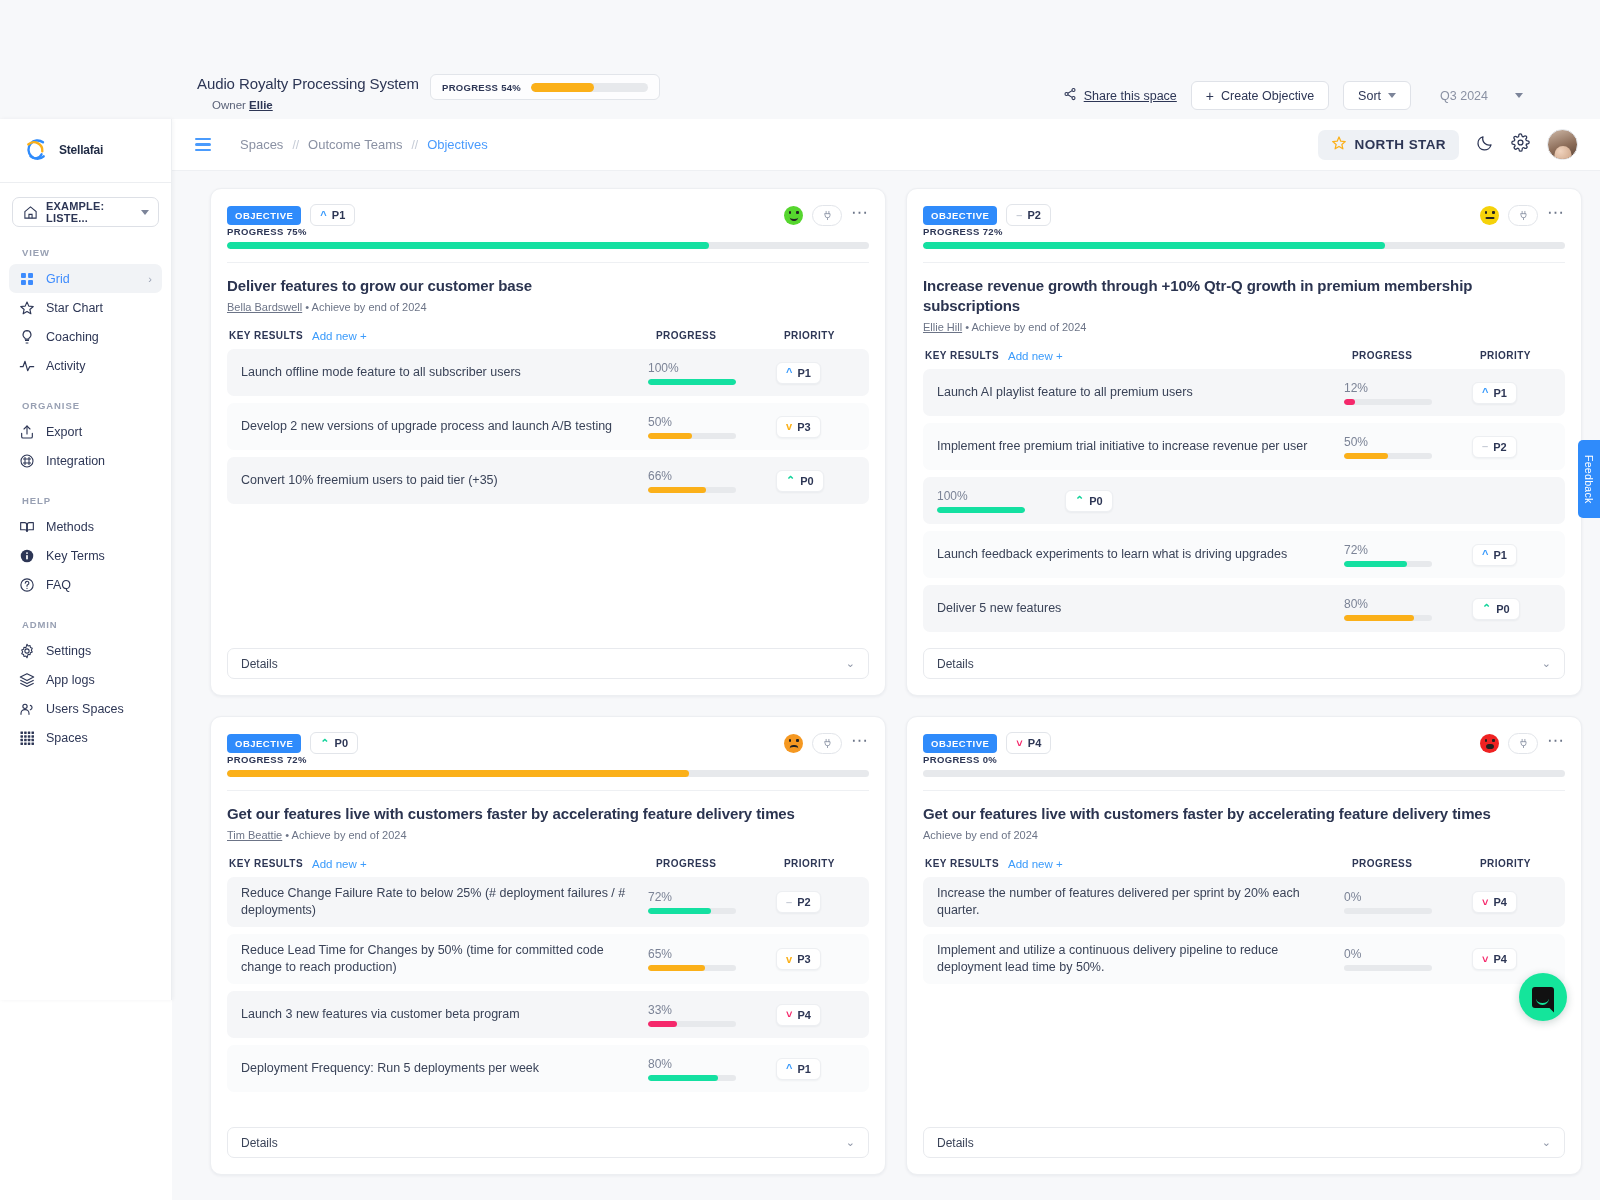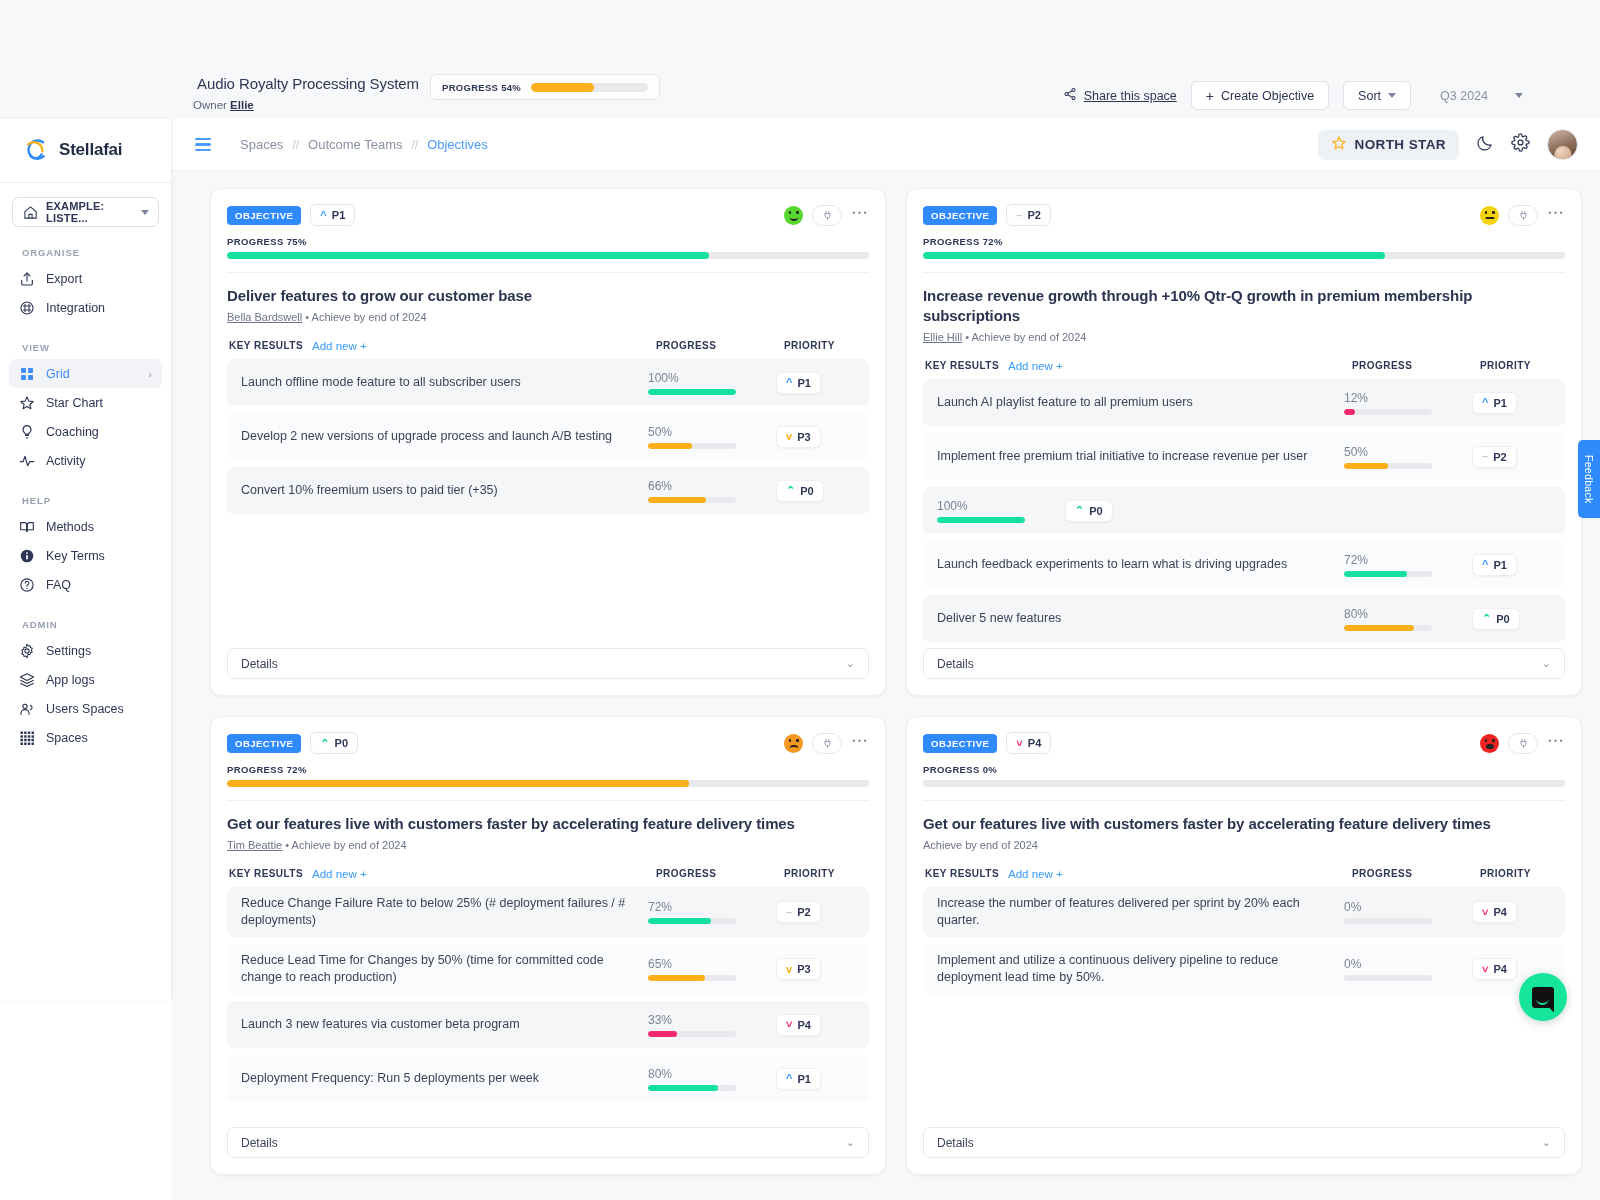--- a/index.html
+++ b/index.html
@@ -18,21 +18,21 @@
   }
   .space-title-wrap {
     position: absolute; left: 197px; top: 72px;
     display: flex; align-items: flex-start; gap: 11px;
   }
   .space-title {
     font-size: 15px; font-weight: 400; color: #2d3655; letter-spacing: -0.1px;
     line-height: 24px;
   }
   .space-owner {
-    position: absolute; left: 193px; top: 99px;
+    position: absolute; left: 212px; top: 99px;
     font-size: 11.5px; color: #5a6278;
   }
   .space-owner b { font-weight: 600; color: #2d3655; text-decoration: underline; }
   .progress-pill {
     border: 1px solid #e2e5ea; background: #fdfdfe; border-radius: 6px;
     height: 26px; padding: 0 11px; display: flex; align-items: center; gap: 10px;
     margin-top: 2px;
   }
   .progress-pill .lbl {
     font-size: 9.5px; font-weight: 700; color: #2d3655; letter-spacing: 0.3px;
@@ -64,21 +64,21 @@
   .quarter-sel { min-width: 100px; justify-content: space-between; gap: 27px; }
 
   
   .sidebar {
     position: absolute; left: 0; top: 119px; width: 172px; height: 881px;
     background: #ffffff; border-right: 1px solid #eceef1;
     box-shadow: 1px 0 4px rgba(20,30,60,.05);
     z-index: 5;
   }
   .brand { display: flex; align-items: center; gap: 9px; padding: 17px 0 18px 22px; }
-  .brand-name { font-size: 17px; font-weight: 700; color: #1f2a44; letter-spacing: -0.2px; }
+  .brand-name { font-size: 12px; font-weight: 700; color: #1f2a44; letter-spacing: -0.2px; }
   .sb-divider { height: 1px; background: #eceef1; margin: 0; }
   .space-select {
     margin: 14px 12px 0 12px; height: 30px; border: 1px solid #dde0e6; border-radius: 7px;
     display: flex; align-items: center; gap: 8px; padding: 0 9px;
     font-size: 11px; font-weight: 700; color: #2d3655; letter-spacing: 0.2px;
   }
   .sb-group { margin-top: 20px; }
   .sb-label {
     font-size: 9.5px; font-weight: 700; color: #98a0b3; letter-spacing: 0.9px;
     padding: 0 0 6px 22px;
@@ -166,21 +166,20 @@
   .mood.sad .mouth    { bottom:3.5px; width:9px; height:4.5px; border-top:2.2px solid #222; border-radius:9px 9px 0 0; }
   .mood.angry .mouth  { bottom:3.5px; width:8px; height:5.5px; background:#222; border-radius:4px 4px 3px 3px; }
   .plug-btn {
     width: 30px; height: 21px; border: 1px solid #e2e5ea; border-radius: 11px; background: #fff;
     display: flex; align-items: center; justify-content: center;
   }
   .dots { color: #6d7689; font-size: 17px; letter-spacing: 1px; line-height: 10px; padding-bottom:5px; }
 
   .progress-label {
     font-size: 9.5px; font-weight: 700; color: #2d3655; letter-spacing: 0.35px;
-    margin-top: 10px;
   }
   .progress-bar {
     height: 7px; border-radius: 4px; background: #e7e9ec; margin-top: 5px; overflow: hidden;
   }
   .progress-bar > i { display:block; height: 100%; border-radius: 4px; }
   .card-rule { height: 1px; background: #eef0f3; margin: 13px 0 0 0; }
 
   .obj-title {
     font-size: 15px; font-weight: 600; color: #2b3450; line-height: 20px; margin-top: 13px;
     letter-spacing: -0.1px;
@@ -303,42 +302,20 @@
         <path d="M3 10.5 12 3l9 7.5V21H3z"></path>
           <path d="M9.5 21v-6h5v6"></path>
       </svg>
     </span>
     <span>EXAMPLE: LISTE...</span>
     <span class="caret" style="margin-left:auto"></span>
   </div>
 
   <div id="sidebar-groups">
       <div class="sb-group">
-        <div class="sb-label">ORGANISE</div>
-        <div class="sb-item">
-          <span class="sb-ic">
-            <svg width="16" height="16" viewBox="0 0 24 24" fill="none" stroke="currentColor" stroke-width="1.7" stroke-linecap="round">
-              <path d="M12 15V3"></path>
-              <polyline points="7.5,7.5 12,3 16.5,7.5"></polyline>
-              <path d="M4 14v5a2 2 0 0 0 2 2h12a2 2 0 0 0 2-2v-5"></path>
-            </svg>
-          </span>
-          <span>Export</span>
-        </div>
-        <div class="sb-item">
-          <span class="sb-ic">
-            <svg width="16" height="16" viewBox="0 0 24 24" fill="none" stroke="currentColor" stroke-width="1.6">
-              <circle cx="12" cy="12" r="9"></circle>
-              <path d="M9 6v12M15 6v12M6 9h12M6 15h12"></path>
-            </svg>
-          </span>
-          <span>Integration</span>
-        </div>
-      </div>
-      <div class="sb-group">
         <div class="sb-label">VIEW</div>
         <div class="sb-item active">
           <span class="sb-ic">
             <svg width="16" height="16" viewBox="0 0 24 24" fill="currentColor">
               <rect x="3" y="3" width="7.4" height="7.4" rx="1.4"></rect>
               <rect x="13.6" y="3" width="7.4" height="7.4" rx="1.4"></rect>
               <rect x="3" y="13.6" width="7.4" height="7.4" rx="1.4"></rect>
               <rect x="13.6" y="13.6" width="7.4" height="7.4" rx="1.4"></rect>
             </svg>
           </span>
@@ -362,20 +339,42 @@
           </span>
           <span>Coaching</span>
         </div>
         <div class="sb-item">
           <span class="sb-ic">
             <svg width="16" height="16" viewBox="0 0 24 24" fill="none" stroke="currentColor" stroke-width="1.8" stroke-linecap="round" stroke-linejoin="round">
               <polyline points="2,13 6,13 9,5 13,19 16,13 22,13"></polyline>
             </svg>
           </span>
           <span>Activity</span>
+        </div>
+      </div>
+      <div class="sb-group">
+        <div class="sb-label">ORGANISE</div>
+        <div class="sb-item">
+          <span class="sb-ic">
+            <svg width="16" height="16" viewBox="0 0 24 24" fill="none" stroke="currentColor" stroke-width="1.7" stroke-linecap="round">
+              <path d="M12 15V3"></path>
+              <polyline points="7.5,7.5 12,3 16.5,7.5"></polyline>
+              <path d="M4 14v5a2 2 0 0 0 2 2h12a2 2 0 0 0 2-2v-5"></path>
+            </svg>
+          </span>
+          <span>Export</span>
+        </div>
+        <div class="sb-item">
+          <span class="sb-ic">
+            <svg width="16" height="16" viewBox="0 0 24 24" fill="none" stroke="currentColor" stroke-width="1.6">
+              <circle cx="12" cy="12" r="9"></circle>
+              <path d="M9 6v12M15 6v12M6 9h12M6 15h12"></path>
+            </svg>
+          </span>
+          <span>Integration</span>
         </div>
       </div>
       <div class="sb-group">
         <div class="sb-label">HELP</div>
         <div class="sb-item">
           <span class="sb-ic">
             <svg width="16" height="16" viewBox="0 0 24 24" fill="none" stroke="currentColor" stroke-width="1.7" stroke-linejoin="round">
               <path d="M2.5 5.5h6a3 3 0 0 1 3 3v10a2.4 2.4 0 0 0-2.4-2.4H2.5z"></path>
               <path d="M21.5 5.5h-6a3 3 0 0 0-3 3v10a2.4 2.4 0 0 1 2.4-2.4h6.6z"></path>
             </svg>

